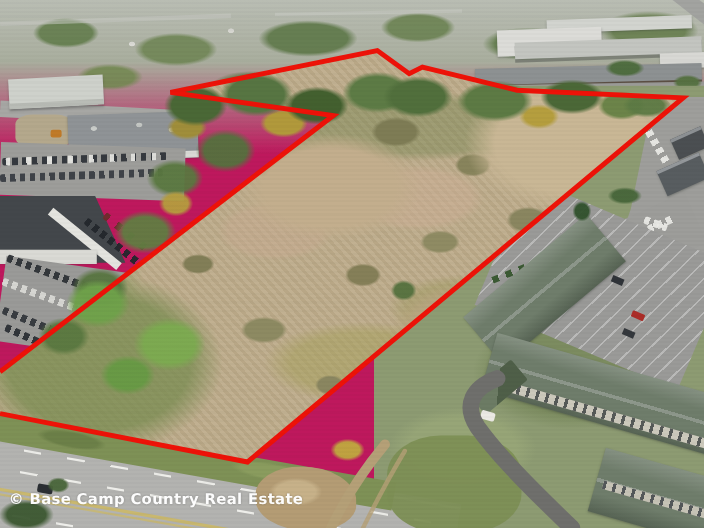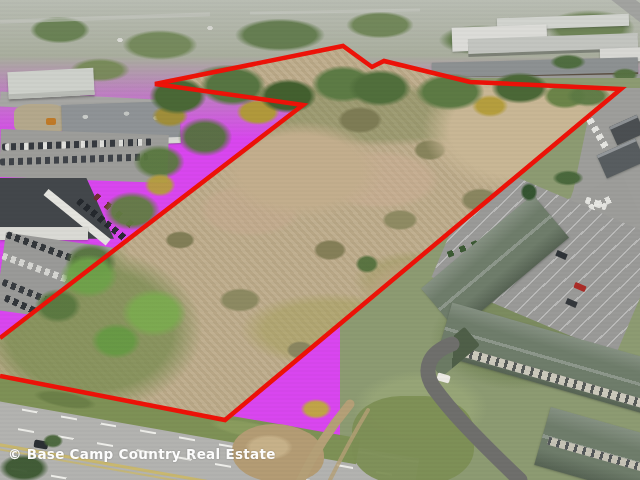--- a/index.html
+++ b/index.html
@@ -1,16 +1,16 @@
 <!DOCTYPE html>
 <html><head>
 <meta charset="utf-8">
 <style>
   html,body{margin:0;padding:0;background:#777;}
-  #scene{position:relative;width:640px;height:480px;overflow:hidden;background:#d946ef;
+  #scene{position:relative;width:640px;height:480px;overflow:hidden;background:#be185d;
          font-family:"DejaVu Sans","Liberation Sans",sans-serif;}
   #scene *{position:absolute;}
   
   .blob{border-radius:50%;background:radial-gradient(closest-side,var(--c) 0 55%,transparent 78%);opacity:.95;}
   .cr{height:7px;background-image:repeating-linear-gradient(90deg,var(--c,#2e3238) 0 5px,transparent 5px 9px);border-radius:2px;opacity:.95;}
   .bld{box-shadow:0 1px 2px rgba(50,55,50,.35);}
   .ln{left:0;width:100%;}
   
   .haze{left:0;top:0;width:640px;height:140px;
     background:linear-gradient(180deg,#b9bdb3 0%,#a9ae9e 40%,rgba(165,172,152,0) 100%);}

